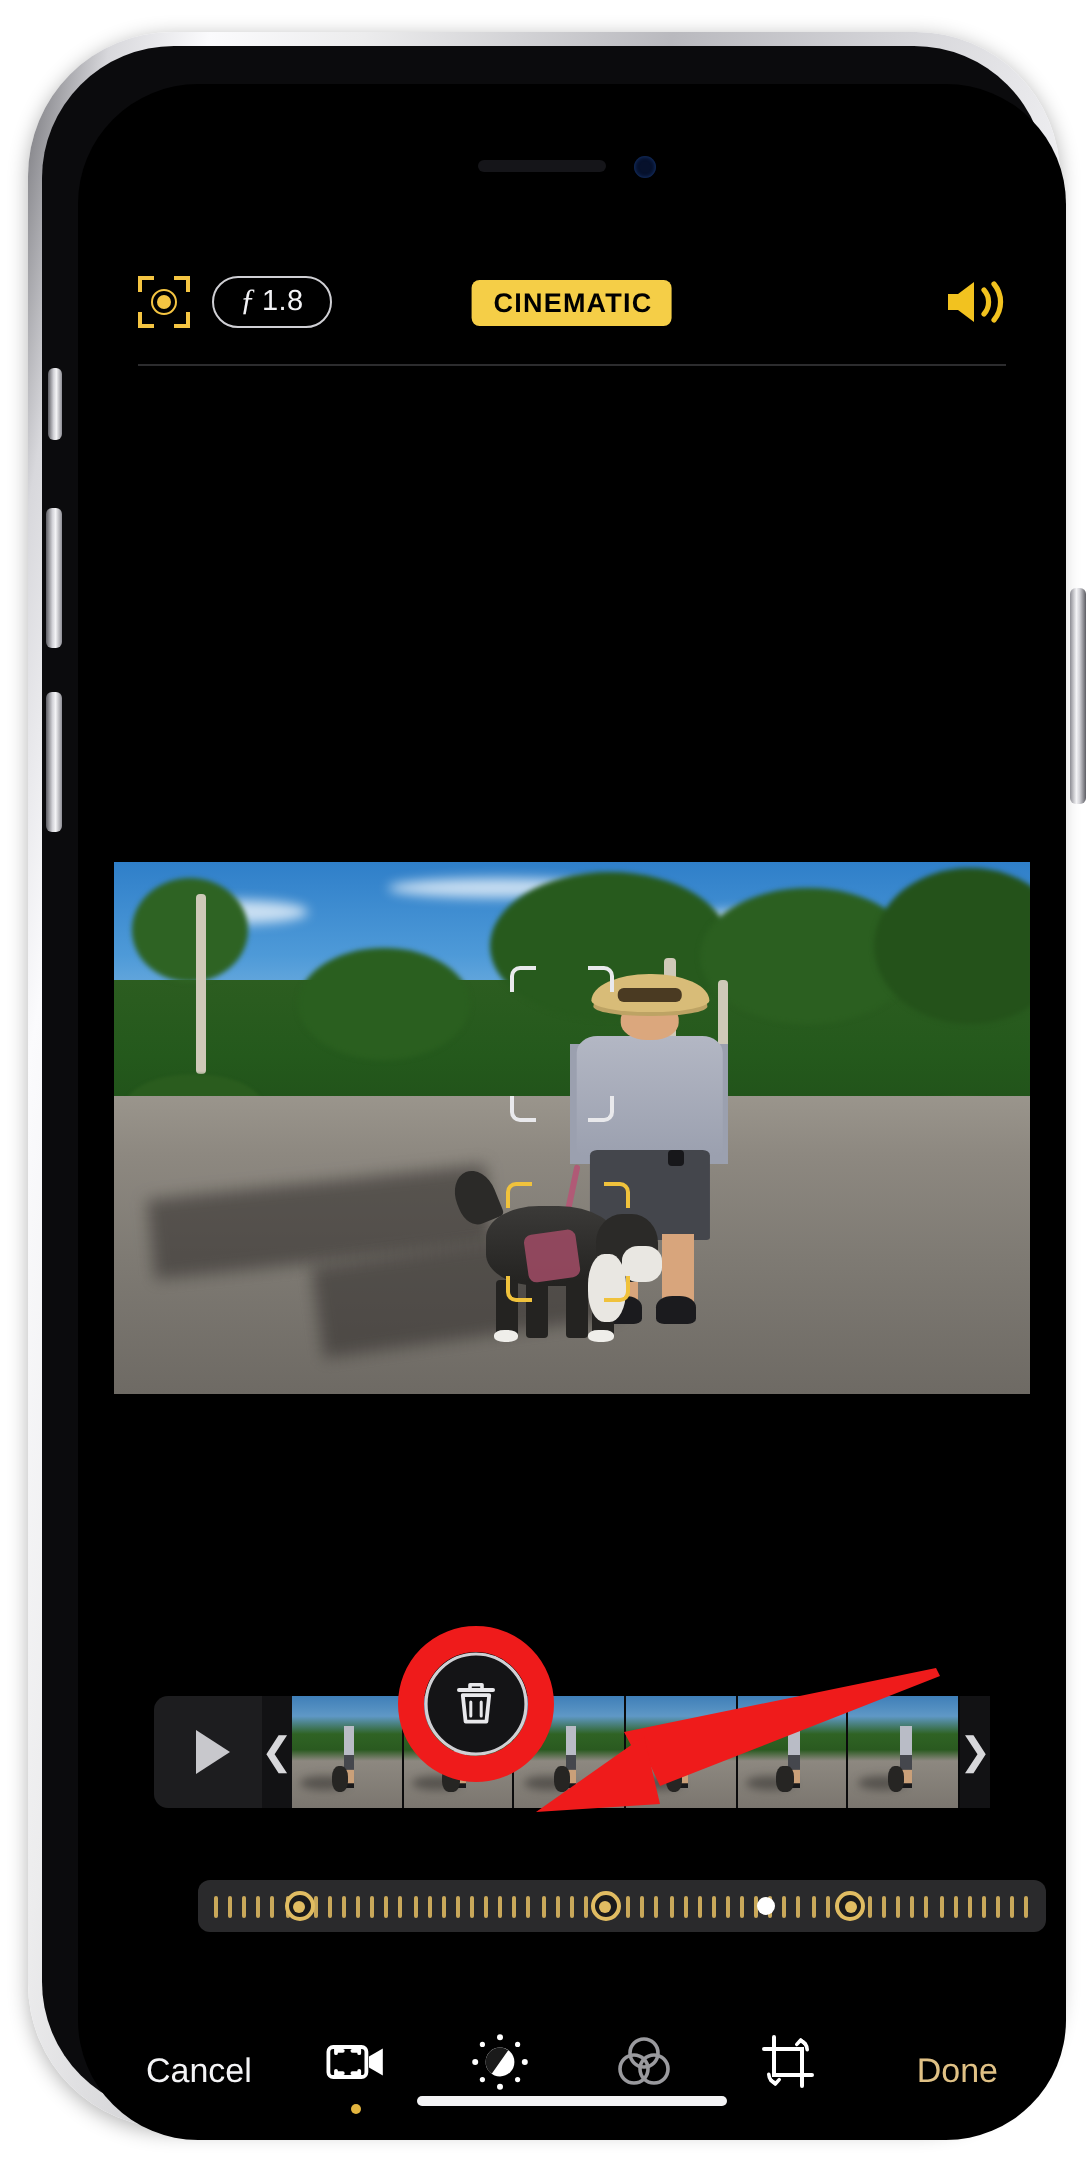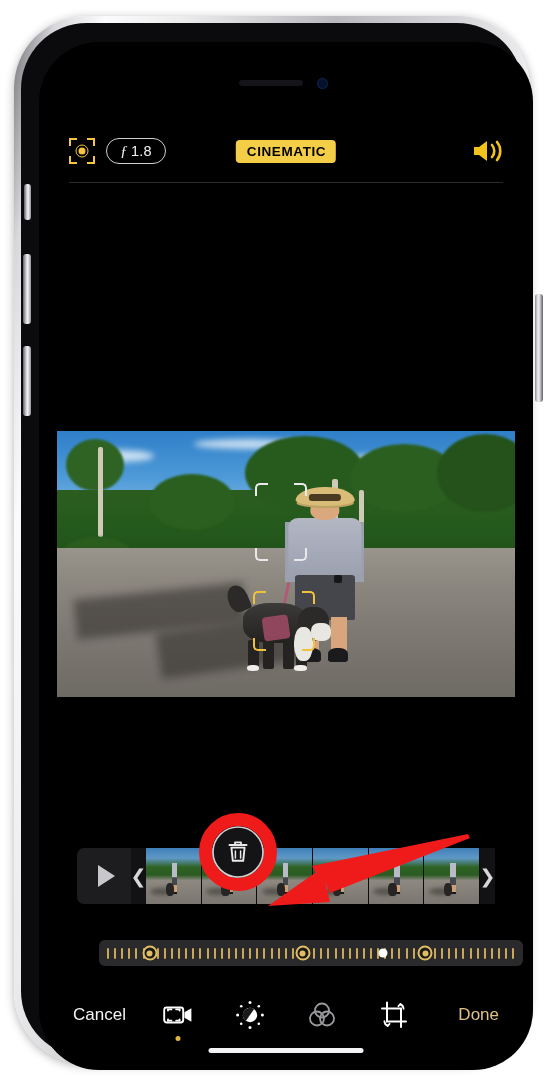--- a/index.html
+++ b/index.html
@@ -237,21 +237,21 @@
   }
   .keyframe::after{ content:""; width:6px; height:6px; border-radius:50%; background:#e0bc62; }
   #playhead-dot{
     position:absolute; top:50%; transform:translate(-50%,-50%);
     width:9px; height:9px; border-radius:50%; background:#fff;
   }
 
   
   #bottom-toolbar{
     position:absolute; left:0; top:942px; width:100%; height:62px;
-    display:flex; align-items:center; padding:0 34px;
+    display:flex; align-items:flex-end; padding:0 34px;
   }
   #cancel-button{ color:#f4f4f6; font-size:17px; }
   #done-button{ color:#e0c185; font-size:17px; margin-left:auto; }
   #edit-tools{
     position:absolute; left:50%; transform:translateX(-50%);
     display:flex; align-items:center; gap:42px;
   }
   .tool{ position:relative; width:30px; height:30px; display:flex; align-items:center; justify-content:center; }
   .tool-active-dot{
     position:absolute; left:50%; transform:translateX(-50%); bottom:-11px;

